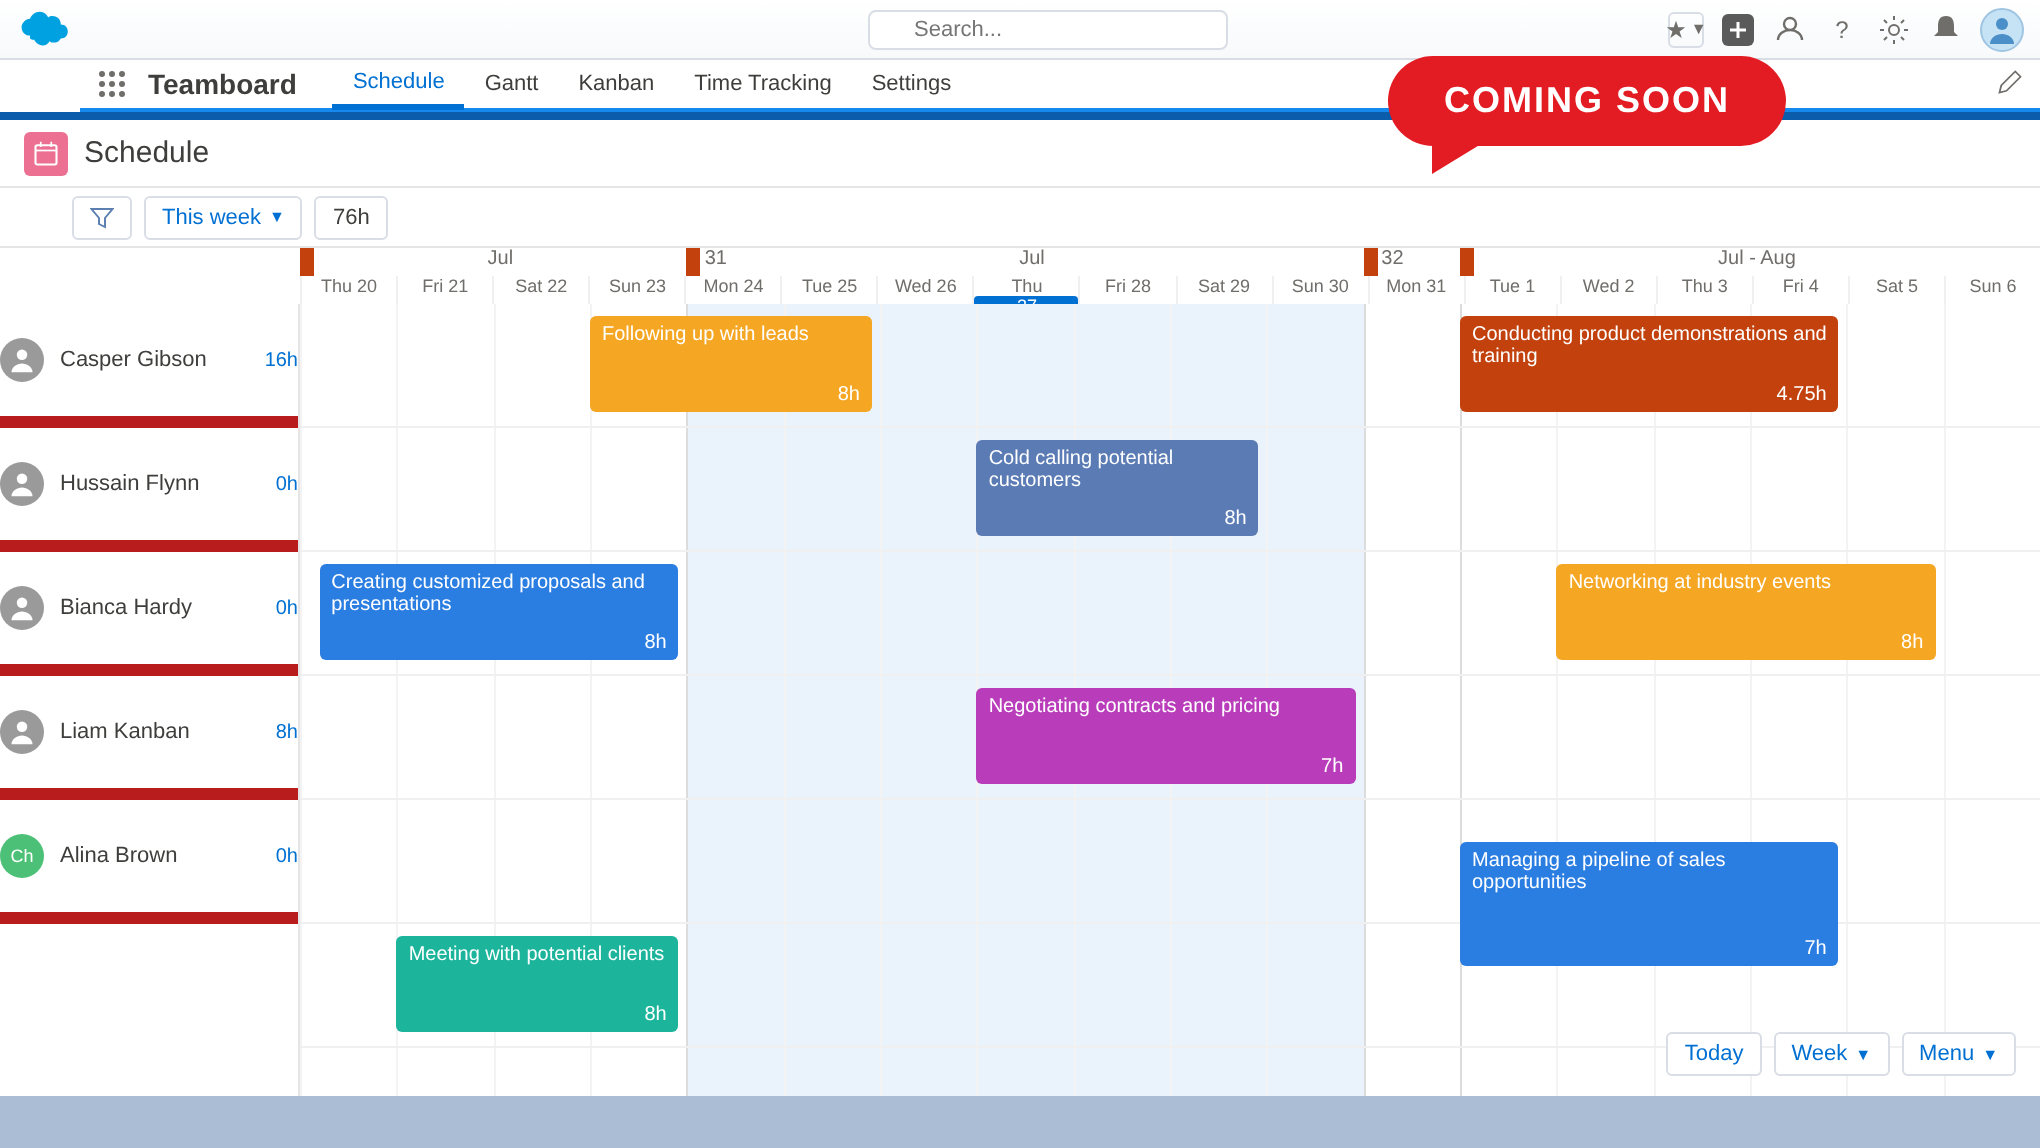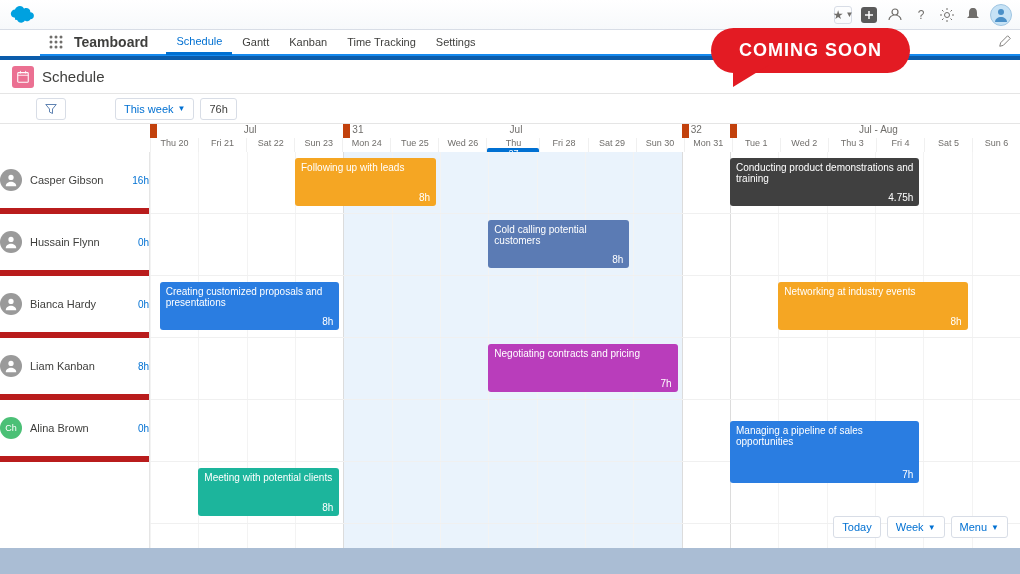--- a/index.html
+++ b/index.html
@@ -23,21 +23,21 @@
 .edit-icon { position: absolute; right: 8px; color: #706e6b; cursor: pointer; }
 
 .stripe { height: 4px; background: #0b5cab; }
 
 .page-head { height: 34px; display: flex; align-items: center; padding: 0 12px; border-bottom: 1px solid #e5e5e5; }
 .page-icon { width: 22px; height: 22px; background: #eb7092; border-radius: 3px; margin-right: 8px; display: flex; align-items: center; justify-content: center; }
 .page-title { font-size: 15px; font-weight: 400; }
 
 .controls { height: 30px; display: flex; align-items: center; padding: 0 8px; gap: 6px; border-bottom: 1px solid #e5e5e5; }
 .filter-btn, .small-btn { height: 22px; border: 1px solid #d8dde6; border-radius: 3px; background: #fff; padding: 0 8px; display: flex; align-items: center; font-size: 11px; cursor: pointer; gap: 4px; }
-.week-sel { color: #0070d2; margin-left: 43px; }
+.week-sel { color: #0070d2; }
 .ctrl-spacer { width: 22px; }
 
 .grid-wrap { position: relative; height: 452px; }
 .month-head { position: absolute; top: 0; left: 150px; right: 0; height: 14px; display: flex; font-size: 10px; color: #706e6b; }
 .month-head div { border-left: 7px solid #c2410c; padding-left: 0; }
 .day-head { position: absolute; top: 14px; left: 150px; right: 0; height: 14px; display: flex; font-size: 9px; color: #706e6b; }
 .day-head div { flex: 1; text-align: center; border-left: 1px solid #f0f0f0; }
 .day-head .today span { background: #0070d2; color: #fff; padding: 0 21px; border-radius: 2px; margin-top: 46px; }
 
 .left-col { position: absolute; top: 28px; left: 0; width: 150px; bottom: 0; border-right: 1px solid #e5e5e5; }
@@ -56,31 +56,38 @@
 .row-lines div { height: 62px; border-bottom: 1px solid #f0f0f0; }
 
 .task { position: absolute; border-radius: 3px; color: #fff; font-size: 10px; padding: 4px 6px; }
 .task .hrs { position: absolute; right: 6px; bottom: 3px; font-size: 10px; }
 
 .bottom-btns { position: absolute; right: 12px; bottom: 38px; display: flex; gap: 6px; }
 .bottom-btns .small-btn { color: #0070d2; }
 
 .footer-bar { position: absolute; bottom: 0; left: 0; right: 0; height: 26px; background: #aabdd4; }
 
-.coming-soon { position: absolute; top: 28px; right: 110px; z-index: 50; }
+.coming-soon { position: absolute; top: 28px; right: 127px; z-index: 50; }
 .cs-bubble { background: #e31b23; color: #fff; font-weight: 800; letter-spacing: 1px; font-size: 18px; padding: 12px 28px; border-radius: 24px; position: relative; }
 .cs-tail { position: absolute; bottom: -14px; left: 18px; width: 0; height: 0; border-left: 8px solid transparent; border-right: 28px solid transparent; border-top: 22px solid #e31b23; transform: skewX(-20deg); }
 </style>
 </head>
 <body>
 
 <div class="top-bar">
   <svg class="cloud-logo" viewBox="0 0 40 28">
       <path fill="#00a1e0" d="M10 18c-4 0-6-3-6-6s3-6 6-6c1-3 4-5 7-5 3 0 5 2 6 4 1-1 2-1 3-1 3 0 6 2 6 6 3 0 5 2 5 5s-2 5-5 5c-1 2-3 3-5 3-1 0-2 0-3-1-1 2-3 3-5 3-3 0-5-2-6-4-1 0-2 0-3-1z"></path>
     </svg>
+  <div class="search-wrap">
+    <svg class="search-icon" width="12" height="12" viewBox="0 0 16 16">
+        <circle cx="6" cy="6" r="5" stroke="#888" stroke-width="1.5" fill="none"></circle>
+        <line x1="10" y1="10" x2="15" y2="15" stroke="#888" stroke-width="1.5"></line>
+      </svg>
+    <input class="search-box" placeholder="Search..." style="">
+  </div>
   <div class="top-icons">
     <div class="ico star-box">★ <span style="font-size:8px">▼</span></div>
     <div class="ico">
         <svg width="16" height="16" viewBox="0 0 16 16">
           <rect width="16" height="16" rx="3" fill="#5a5a5a"></rect>
           <path d="M8 4v8M4 8h8" stroke="#fff" stroke-width="1.5"></path>
         </svg>
       </div>
     <div class="ico">
         <svg width="16" height="16" viewBox="0 0 16 16">
@@ -271,21 +278,21 @@
         <div></div>
         <div></div>
         <div></div>
         <div></div>
         <div></div>
         <div></div>
         <div></div>
       </div>
     <div id="tasks">
         <div class="task" style="background: rgb(245, 166, 35); left: 145px; width: 141px; top: 6px; height: 48px;">Following up with leads<div class="hrs">8h</div></div>
-        <div class="task" style="background: #404040; left: 580px; width: 189.333px; top: 6px; height: 48px;">Conducting product demonstrations and training<div class="hrs">4.75h</div></div>
+        <div class="task" style="background: #c2410c; left: 580px; width: 189.333px; top: 6px; height: 48px;">Conducting product demonstrations and training<div class="hrs">4.75h</div></div>
         <div class="task" style="background: rgb(91, 123, 180); left: 338.333px; width: 141px; top: 68px; height: 48px;">Cold calling potential customers<div class="hrs">8h</div></div>
         <div class="task" style="background: rgb(42, 125, 225); left: 9.66667px; width: 179.667px; top: 130px; height: 48px;">Creating customized proposals and presentations<div class="hrs">8h</div></div>
         <div class="task" style="background: rgb(245, 166, 35); left: 628.333px; width: 189.333px; top: 130px; height: 48px;">Networking at industry events<div class="hrs">8h</div></div>
         <div class="task" style="background: rgb(185, 61, 187); left: 338.333px; width: 189.333px; top: 192px; height: 48px;">Negotiating contracts and pricing<div class="hrs">7h</div></div>
         <div class="task" style="background: rgb(42, 125, 225); left: 580px; width: 189.333px; top: 254px; height: 62px; margin-top: 15px;">Managing a pipeline of sales opportunities<div class="hrs">7h</div></div>
         <div class="task" style="background: rgb(28, 181, 156); left: 48.3333px; width: 141px; top: 316px; height: 48px;">Meeting with potential clients<div class="hrs">8h</div></div>
       </div>
   </div>
   <div class="bottom-btns">
     <div class="small-btn">

